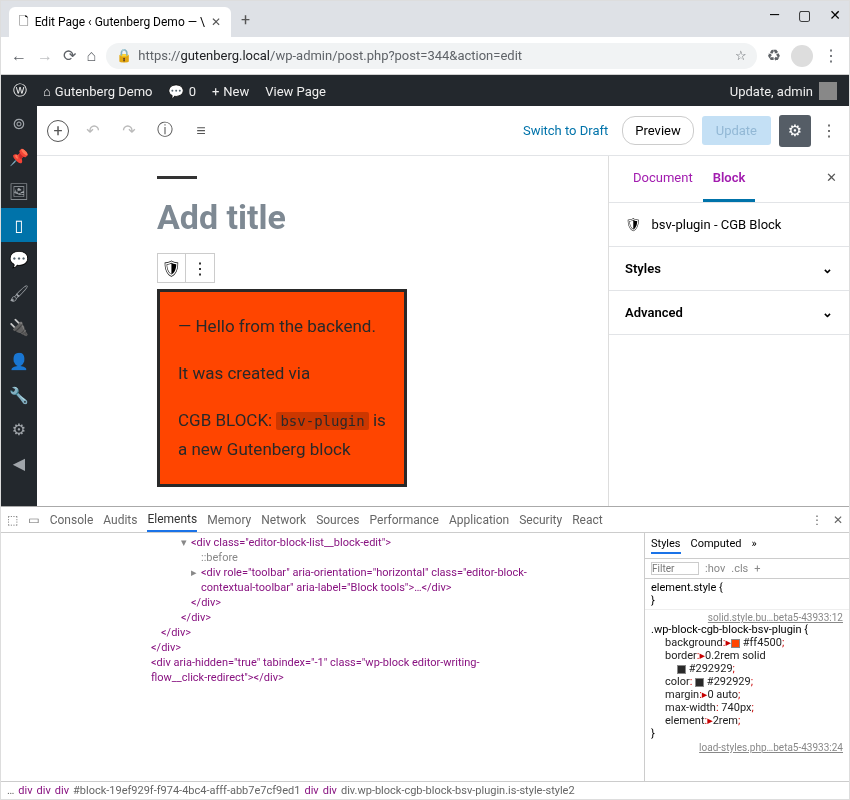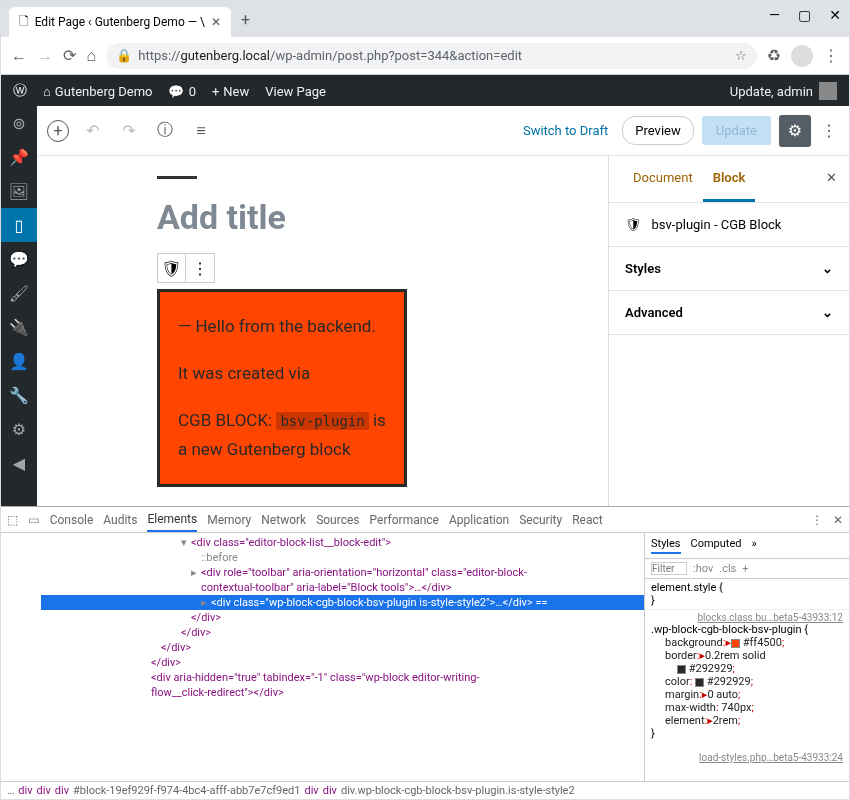--- a/index.html
+++ b/index.html
@@ -46,21 +46,21 @@
 .hr-top { width: 40px; border-top: 3px solid #333; margin-bottom: 18px; }
 .title { font-size: 34px; font-weight: 700; color: #7e8993; margin-bottom: 16px; }
 .block-tb { display: flex; border: 1px solid #ccc; margin-bottom: 6px; width: fit-content; }
 .block-tb div { width: 28px; height: 28px; display: flex; align-items: center; justify-content: center; border-right: 1px solid #ccc; }
 .block-tb div:last-child { border-right: none; }
 .cgb-block { background: #ff4500; border: 3px solid #292929; padding: 20px 18px; color: #292929; font-family: Georgia, serif; font-size: 17px; line-height: 1.7; width: 250px; }
 .cgb-block .code { background: rgba(0,0,0,0.2); padding: 1px 4px; border-radius: 2px; font-family: monospace; font-size: 14px; }
 
 .sidebar { width: 240px; background: #fff; font-size: 13px; overflow: hidden; }
 .sb-tabs { display: flex; border-bottom: 1px solid #e2e4e7; padding: 0 14px; position: relative; }
-.sb-tab { padding: 14px 10px; color: #a16207; text-align: right; }
+.sb-tab { padding: 14px 10px; color: #a21caf; text-align: right; }
 .sb-tab.active { font-weight: 600; border-bottom: 3px solid #0073aa; }
 .sb-close { position: absolute; right: 12px; top: 14px; color: #555; }
 .sb-block-id { padding: 14px 16px; display: flex; align-items: center; gap: 10px; border-bottom: 1px solid #e2e4e7; }
 .sb-panel { padding: 14px 16px; border-bottom: 1px solid #e2e4e7; display: flex; justify-content: space-between; font-weight: 600; }
 
 
 .devtools { position: absolute; left: 1px; top: 506px; right: 1px; bottom: 1px; background: #fff; border-top: 1px solid #aaa; font-size: 11px; font-family: Menlo, Consolas, monospace; display: flex; flex-direction: column; }
 .dt-tabs { height: 26px; border-bottom: 1px solid #ccc; display: flex; align-items: center; padding: 0 6px; gap: 10px; color: #666; font-family: -apple-system, sans-serif; font-size: 12px; }
 .dt-tabs .tab-item.active { color: #333; border-bottom: 2px solid #1a73e8; padding-bottom: 4px; margin-bottom: -5px; }
 .dt-tabs .spacer { flex: 1; }
@@ -69,21 +69,21 @@
 .dt-dom .tag { color: #881280; }
 .dt-dom .row { white-space: nowrap; }
 .dt-dom .sel { background: #1a73e8; color: #fff; }
 .dt-dom .sel .tag, .dt-dom .sel .attr, .dt-dom .sel .val { color: #fff; }
 .dt-dom .arrow { color: #888; display: inline-block; width: 10px; }
 .dt-pseudo { color: #888; }
 .dt-styles { width: 205px; border-left: 1px solid #ccc; overflow: auto; padding: 0; }
 .dt-styles-tabs { border-bottom: 1px solid #ccc; padding: 4px 6px; font-family: -apple-system, sans-serif; font-size: 11px; display: flex; gap: 10px; }
 .dt-styles-tabs .t.active { border-bottom: 2px solid #1a73e8; padding-bottom: 2px; }
 .dt-filter { border-bottom: 1px solid #ccc; padding: 3px 6px; display: flex; gap: 6px; font-family: -apple-system, sans-serif; font-size: 11px; color: #888; }
-.dt-filter input { border: 1px solid #ccc; font-size: 10px; width: 36px; }
+.dt-filter input { border: 1px solid #ccc; font-size: 10px; width: 48px; }
 .dt-rule { padding: 2px 6px; }
 .dt-rule .p { padding-left: 14px; color: #c80000; }
 .dt-rule .p span { color: #222; }
 .dt-swatch { display: inline-block; width: 9px; height: 9px; border: 1px solid #888; vertical-align: middle; }
 .dt-crumbs { border-top: 1px solid #ccc; height: 18px; display: flex; align-items: center; padding: 0 6px; gap: 4px; font-family: -apple-system, sans-serif; font-size: 11px; color: #666; overflow: hidden; white-space: nowrap; }
 .dt-crumbs .c { color: #881280; }
 </style>
 </head>
 <body>
 
@@ -215,21 +215,20 @@
     <span>⋮</span>
     <span>✕</span>
   </div>
 
   <div class="dt-body">
     <div class="dt-dom">
       <div class="row" style="padding-left:140px"><span class="arrow">▾</span><span class="tag">&lt;div class="editor-block-list__block-edit"&gt;</span></div>
       <div class="row dt-pseudo" style="padding-left:160px">::before</div>
       <div class="row" style="padding-left:150px"><span class="arrow">▸</span><span class="tag">&lt;div role="toolbar" aria-orientation="horizontal" class="editor-block-</span></div>
       <div class="row" style="padding-left:160px"><span class="tag">contextual-toolbar" aria-label="Block tools"&gt;…&lt;/div&gt;</span></div>
-      <div class="row sel" style="padding-left:160px"><span class="arrow">▸</span><span class="tag">&lt;div class="wp-block-cgb-block-bsv-plugin is-style-style2"&gt;…&lt;/div&gt; == </span></div>
       <div class="row" style="padding-left:150px"><span class="tag">&lt;/div&gt;</span></div>
       <div class="row" style="padding-left:140px"><span class="tag">&lt;/div&gt;</span></div>
       <div class="row" style="padding-left:120px"><span class="tag">&lt;/div&gt;</span></div>
       <div class="row" style="padding-left:110px"><span class="tag">&lt;/div&gt;</span></div>
       <div class="row" style="padding-left:110px"><span class="tag">&lt;div aria-hidden="true" tabindex="-1" class="wp-block editor-writing-</span></div>
       <div class="row" style="padding-left:110px"><span class="tag">flow__click-redirect"&gt;&lt;/div&gt;</span></div>
     </div>
 
     <div class="dt-styles">
       <div class="dt-styles-tabs">
@@ -241,31 +240,31 @@
         <input placeholder="Filter" style="">
         <span>:hov</span>
         <span>.cls</span>
         <span>+</span>
       </div>
       <div class="dt-rule">
         <div><span>element.style {</span></div>
         <div>}</div>
       </div>
       <div class="dt-rule" style="border-top:1px solid #eee">
-        <div style="text-align:right;color:#888;text-decoration:underline;font-size:10px">blocks.class.bu…beta5-43933:12</div>
+        <div style="text-align:right;color:#888;text-decoration:underline;font-size:10px">solid.style.bu…beta5-43933:12</div>
         <div>.wp-block-cgb-block-bsv-plugin {</div>
         <div class="p"><span>background</span>:▸<span class="dt-swatch" style="background:#ff4500"></span> <span>#ff4500</span>;</div>
         <div class="p"><span>border</span>:▸<span>0.2rem solid</span></div>
         <div class="p" style="padding-left:26px"><span class="dt-swatch" style="background:#292929"></span> <span>#292929</span>;</div>
         <div class="p"><span>color</span>: <span class="dt-swatch" style="background:#292929"></span> <span>#292929</span>;</div>
         <div class="p"><span>margin</span>:▸<span>0 auto</span>;</div>
         <div class="p"><span>max-width</span>: <span>740px</span>;</div>
         <div class="p"><span>element</span>:▸<span>2rem</span>;</div>
         <div>}</div>
-        <div style="text-align:right;color:#888;text-decoration:underline;font-size:10px;margin-top:12px">load-styles.php…beta5-43933:24</div>
+        <div style="text-align:right;color:#888;text-decoration:underline;font-size:10px;margin-top:2px">load-styles.php…beta5-43933:24</div>
       </div>
     </div>
   </div>
 
   <div class="dt-crumbs">
     <span>…</span>
     <span class="c">div</span>
     <span class="c">div</span>
     <span class="c">div</span>
     <span>#block-19ef929f-f974-4bc4-afff-abb7e7cf9ed1</span>

